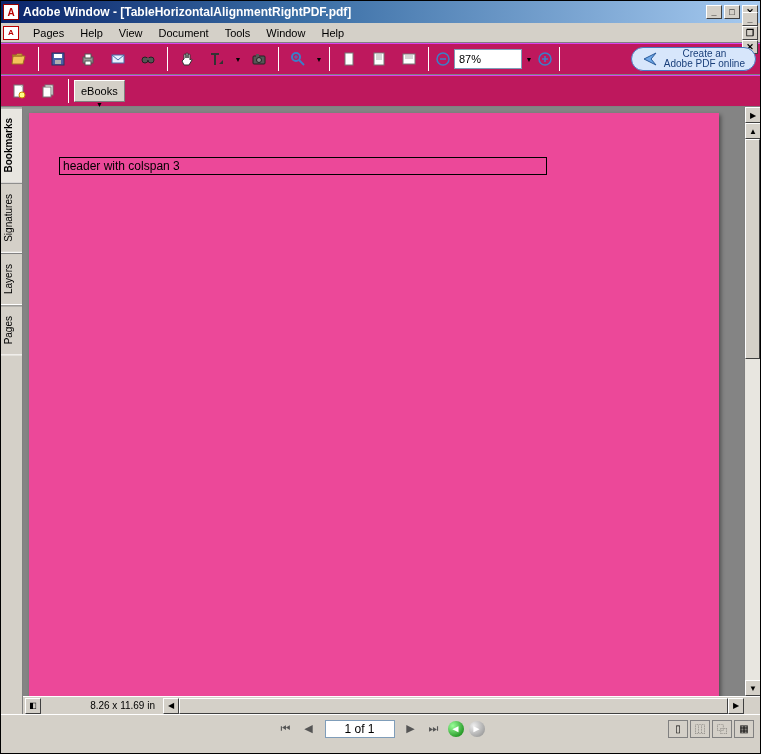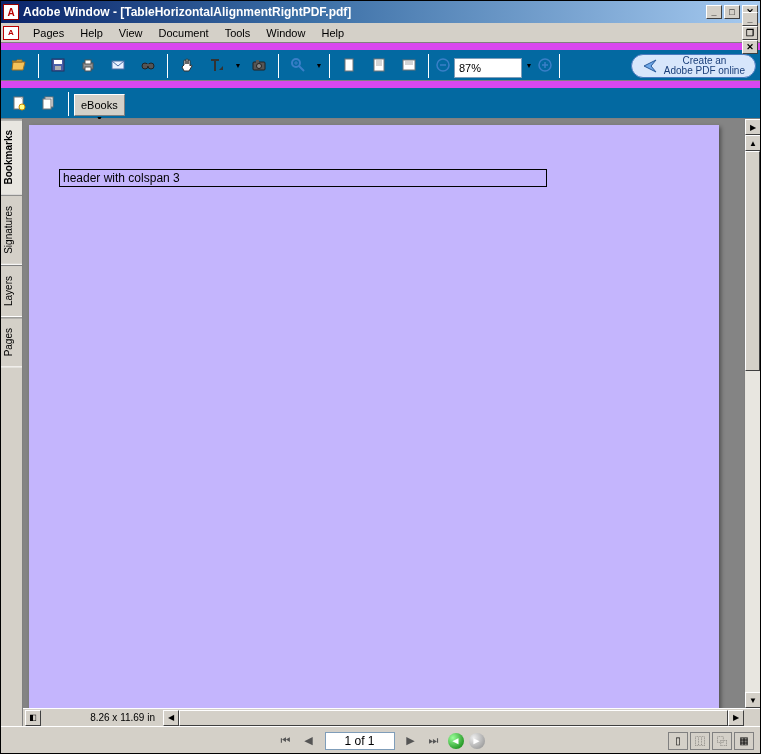--- a/index.html
+++ b/index.html
@@ -60,27 +60,27 @@
     color:#b00; font-size:8px; font-weight:bold;
     display:flex; align-items:center; justify-content:center;
     margin-right: 6px;
   }
   .menubar .menu-item {
     padding: 2px 8px;
     cursor: pointer;
   }
   .menubar .spacer { flex: 1; }
   .toolbar {
-    background: #0369a1;
-    display: flex;
-    align-items: flex-end;
+    background: #be185d;
+    display: flex;
+    align-items: center;
     padding: 2px 4px;
     gap: 2px;
     border-bottom: 1px solid #808080;
-    border-top: 7px solid #d946ef;
+    border-top: 1px solid #d946ef;
     min-height: 30px;
   }
   .tbtn {
     width: 28px; height: 26px;
     border: 1px solid transparent;
     display: flex; align-items: center; justify-content: center;
     cursor: pointer;
     font-size: 14px;
   }
   .tsep {
@@ -167,21 +167,21 @@
     overflow: hidden;
   }
   .page-container {
     flex: 1;
     background: #848484;
     display: flex;
     padding: 6px;
     overflow: hidden;
   }
   .page {
-    background: #c4b5fd;
+    background: #ec4899;
     width: 690px;
     height: 590px;
     box-shadow: 2px 2px 4px rgba(0,0,0,0.4);
     padding: 44px 30px;
   }
   .page .doc-table {
     border: 1px solid #000;
     width: 488px;
     height: 18px;
     font-family: Arial;

